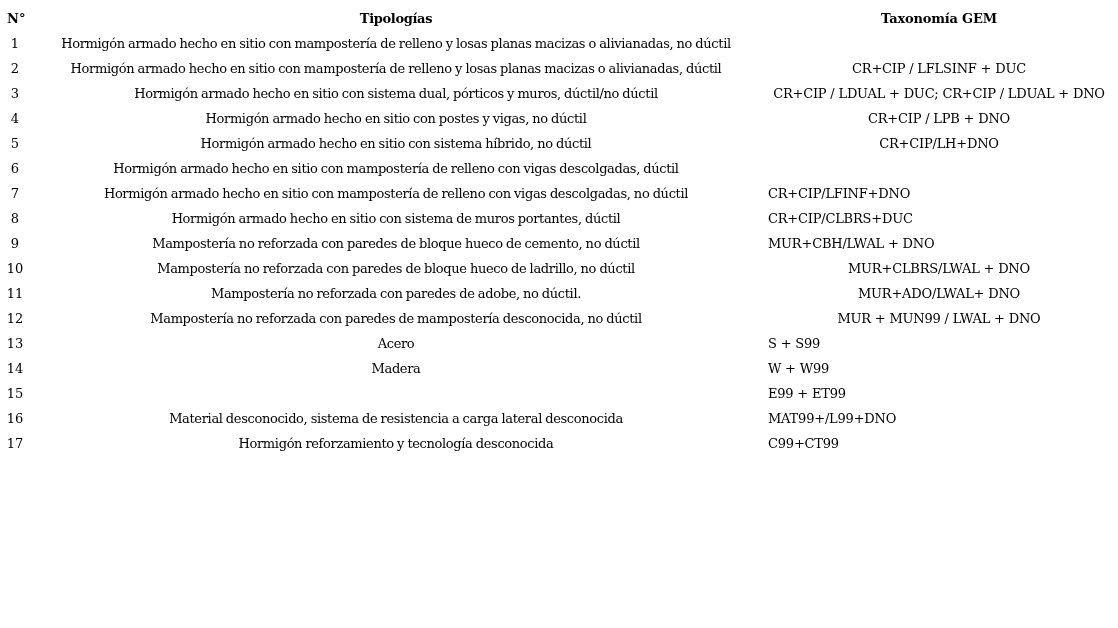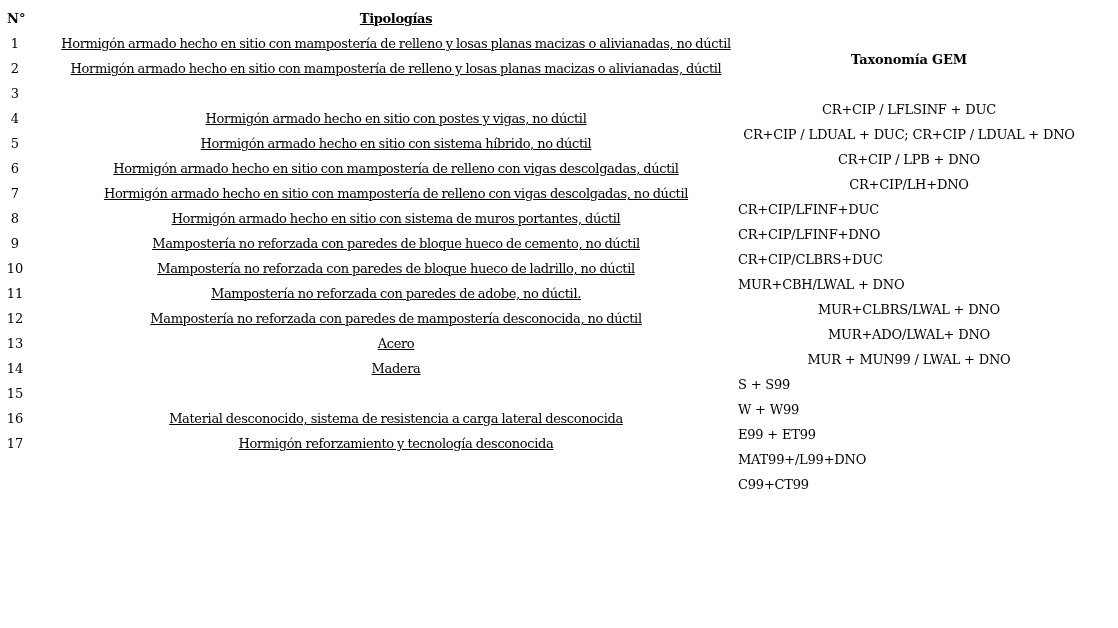--- a/index.html
+++ b/index.html
@@ -40,28 +40,26 @@
     .header .c-no {
       text-align: left;
       left: 7px;
     }
     .c-tip {
       left: 30px;
       width: 732px;
       text-align: center;
       letter-spacing: -0.35px;
       word-spacing: -0.5px;
-      text-decoration: underline;
     }
     .c-tax {
-      left: 732px;
+      left: 762px;
       width: 354px;
       text-align: center;
       letter-spacing: -0.2px;
-      margin-top: 41px;
     }
     .c-tax.left {
       text-align: left;
       padding-left: 6px;
       width: 348px;
     }
     .header .cell {
       font-weight: bold;
     }
   </style>
@@ -79,36 +77,36 @@
     <span class="cell c-no">1</span>
     <span class="cell c-tip">Hormigón armado hecho en sitio con mampostería de relleno y losas planas macizas o alivianadas, no dúctil</span>
   </div>
   <div class="row">
     <span class="cell c-no">2</span>
     <span class="cell c-tip">Hormigón armado hecho en sitio con mampostería de relleno y losas planas macizas o alivianadas, dúctil</span>
     <span class="cell c-tax">CR+CIP / LFLSINF + DUC</span>
   </div>
   <div class="row">
     <span class="cell c-no">3</span>
+    <span class="cell c-tip">Hormigón armado hecho en sitio con sistema dual, pórticos y muros, dúctil/no dúctil</span>
     <span class="cell c-tax">CR+CIP / LDUAL + DUC; CR+CIP / LDUAL + DNO</span>
   </div>
   <div class="row">
     <span class="cell c-no">4</span>
     <span class="cell c-tax">CR+CIP / LPB + DNO</span>
     <span class="cell c-tip">Hormigón armado hecho en sitio con postes y vigas, no dúctil</span>
   </div>
   <div class="row">
     <span class="cell c-no">5</span>
     <span class="cell c-tip">Hormigón armado hecho en sitio con sistema híbrido, no dúctil</span>
     <span class="cell c-tax">CR+CIP/LH+DNO</span>
   </div>
   <div class="row">
     <span class="cell c-no">6</span>
     <span class="cell c-tip">Hormigón armado hecho en sitio con mampostería de relleno con vigas descolgadas, dúctil</span>
-    <span class="cell c-tax left">CR+CIP/LFINF+DUC</span>
   </div>
   <div class="row">
     <span class="cell c-no">7</span>
     <span class="cell c-tip">Hormigón armado hecho en sitio con mampostería de relleno con vigas descolgadas, no dúctil</span>
     <span class="cell c-tax left">CR+CIP/LFINF+DNO</span>
   </div>
   <div class="row">
     <span class="cell c-no">8</span>
     <span class="cell c-tip">Hormigón armado hecho en sitio con sistema de muros portantes, dúctil</span>
     <span class="cell c-tax left">CR+CIP/CLBRS+DUC</span>

